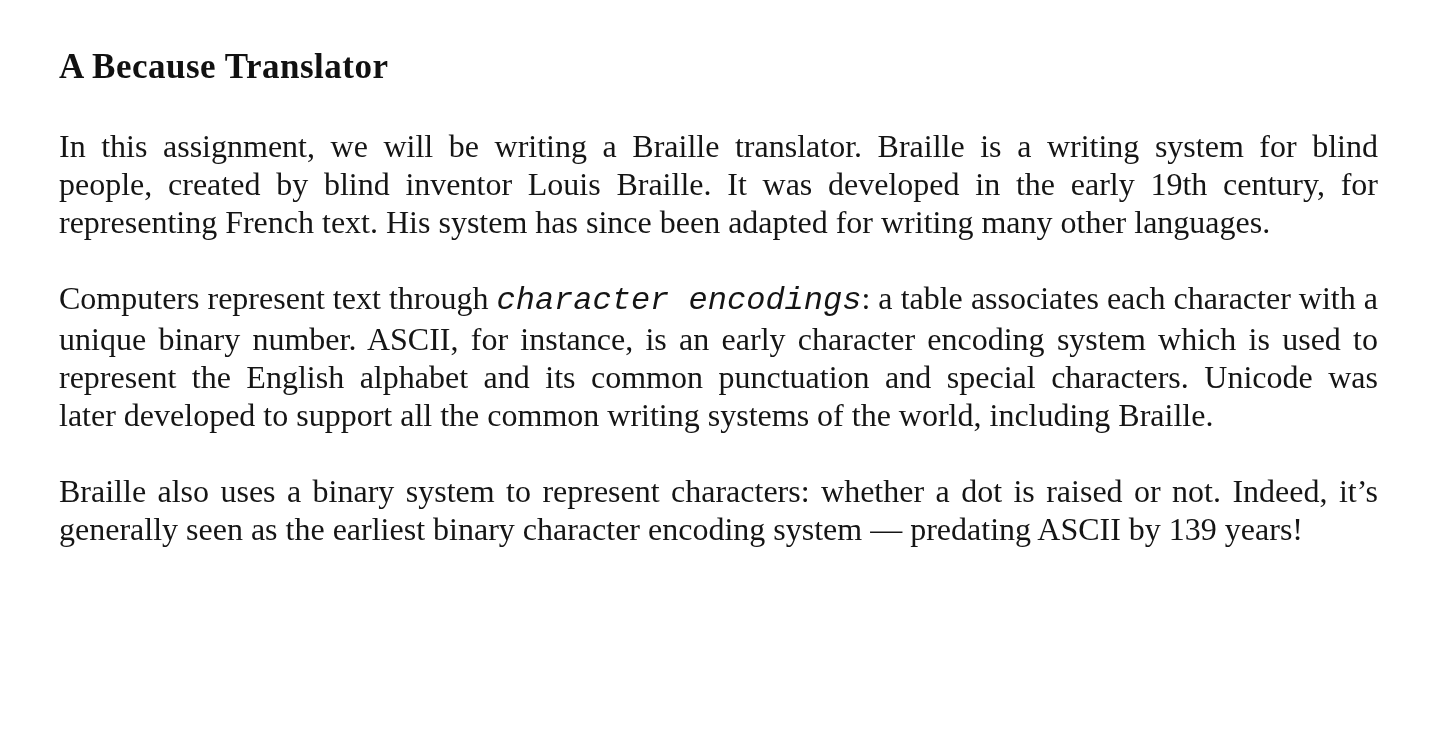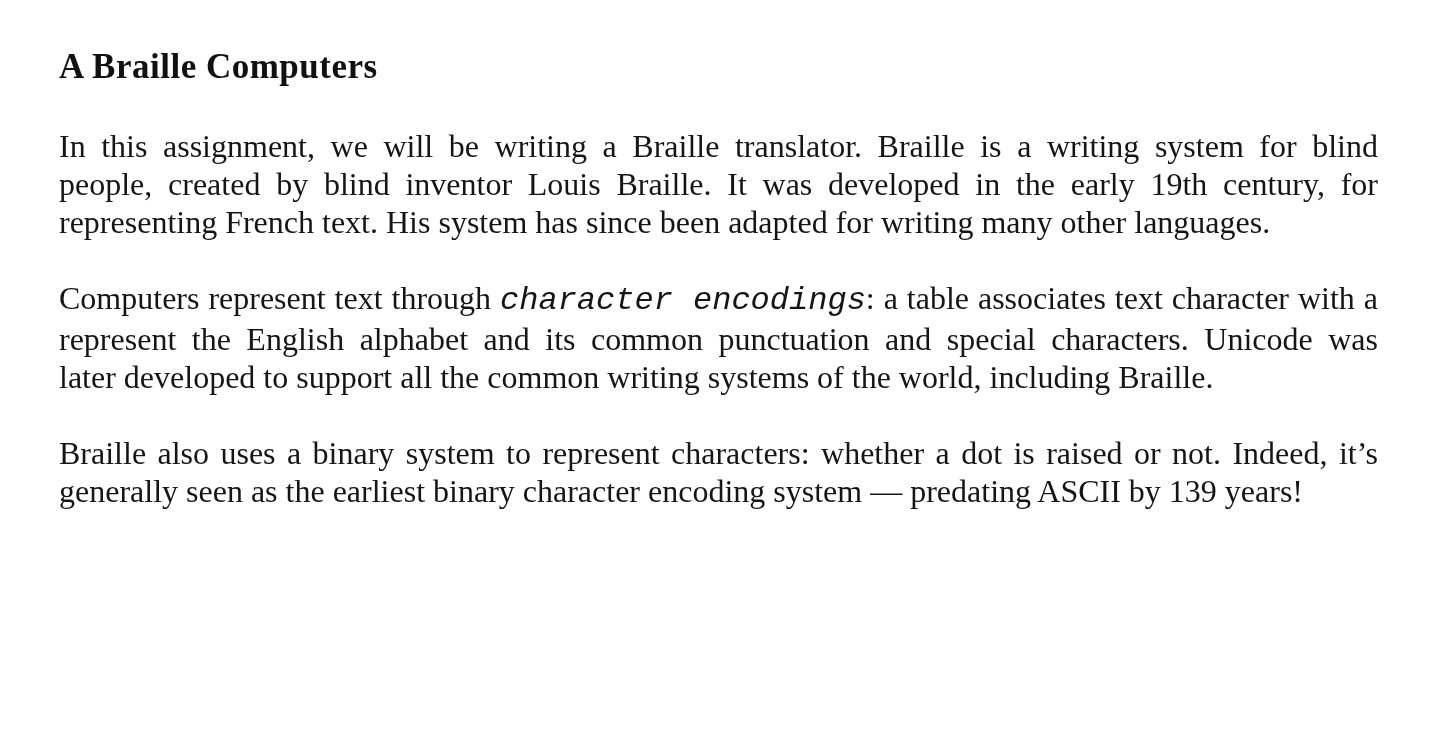--- a/index.html
+++ b/index.html
@@ -42,33 +42,34 @@
   .italic {
     font-style: italic;
     font-family: Liberation Mono, monospace;
   }
 </style>
 </head>
 <body>
 
 <div class="page">
 
-  <h1 class="doc-title">A Braille Computers</h1>
+  <h1 class="doc-title">A Because Translator</h1>
 
   <div class="para">
     <div class="line">In this assignment, we will be writing a Braille translator. Braille is a writing system for blind</div>
     <div class="line">people, created by blind inventor Louis Braille. It was developed in the early 19th century, for</div>
     <div class="line last">representing French text. His system has since been adapted for writing many other languages.</div>
   </div>
 
   <div class="para">
   </div>
 
   <div class="para">
-    <div class="line"><span>Computers represent text through </span><span class="italic">character encodings</span><span>: a table associates text character with a</span></div>
+    <div class="line"><span>Computers represent text through </span><span class="italic">character encodings</span><span>: a table associates each character with a</span></div>
+    <div class="line">unique binary number. ASCII, for instance, is an early character encoding system which is used to</div>
     <div class="line">represent the English alphabet and its common punctuation and special characters. Unicode was</div>
     <div class="line last">later developed to support all the common writing systems of the world, including Braille.</div>
   </div>
 
   <div class="para">
     <div class="line">Braille also uses a binary system to represent characters: whether a dot is raised or not. Indeed, it’s</div>
     <div class="line last">generally seen as the earliest binary character encoding system — predating ASCII by 139 years!</div>
   </div>
 
 </div>

